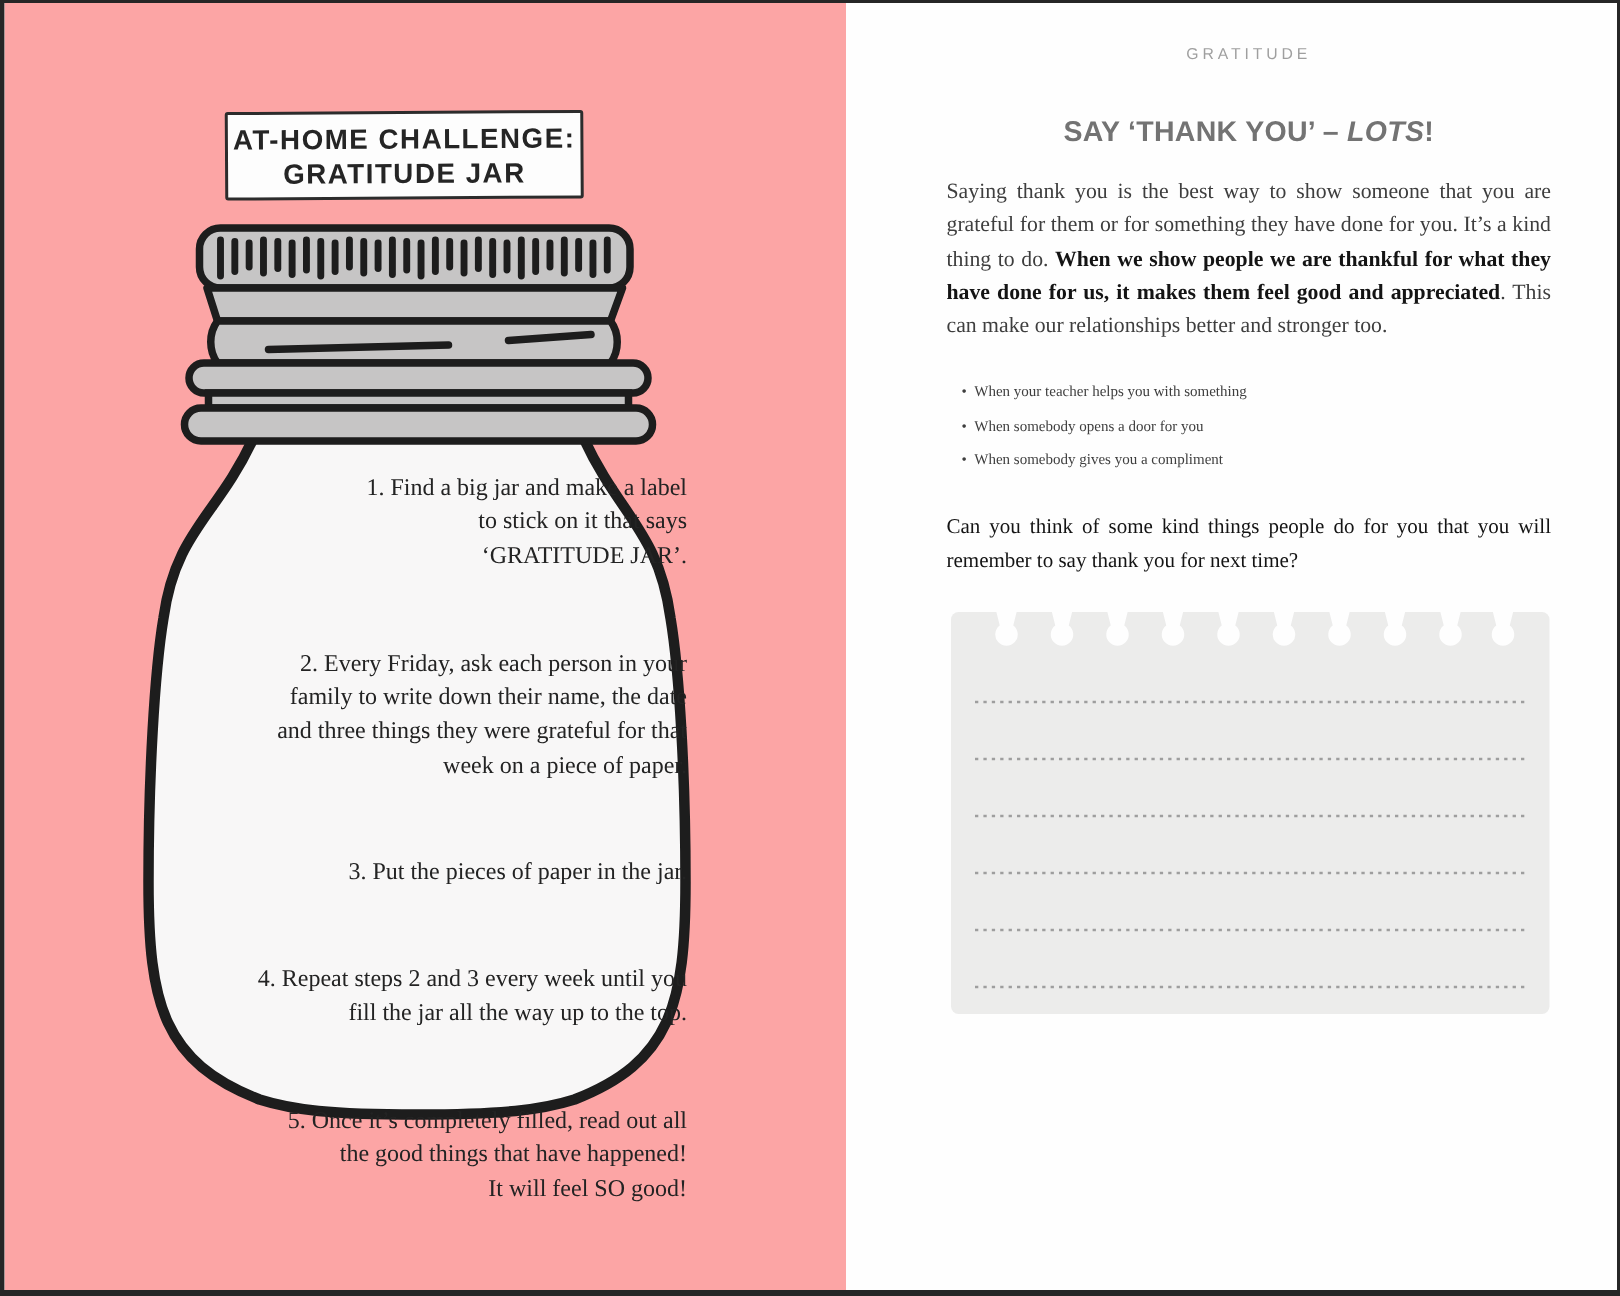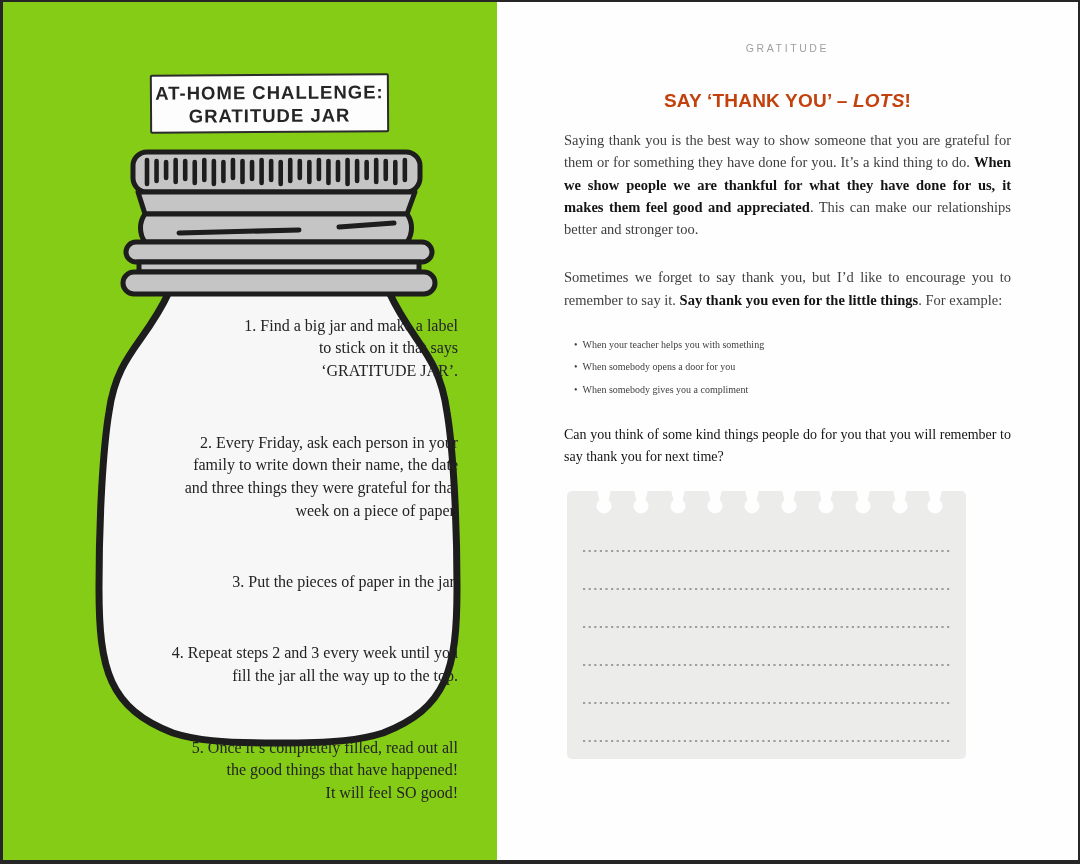--- a/index.html
+++ b/index.html
@@ -4,48 +4,48 @@
 <style>
   html,body{margin:0;padding:0;}
   body{
     width:1080px;height:864px;box-sizing:border-box;overflow:hidden;
     border-left:3px solid #262626;border-top:2px solid #262626;
     border-right:2px solid #262626;border-bottom:4px solid #262626;
     display:flex;background:#fefefe;
     font-family:"Liberation Serif",serif;
   }
   
-  .left-page{width:494px;height:100%;background:#84cc16;position:relative;flex:none;}
+  .left-page{width:561px;height:100%;background:#fca5a5;position:relative;flex:none;}
   .title-box{
     position:absolute;left:147px;top:72px;width:239px;height:59px;box-sizing:border-box;
     background:#fdfdfd;border:2.5px solid #2c2c2c;border-radius:2px;
     transform:rotate(-0.35deg);
     display:flex;flex-direction:column;justify-content:center;align-items:center;
   }
   .title-box .line{
     font-family:"Liberation Sans",sans-serif;font-weight:bold;font-size:18.5px;
     letter-spacing:1px;color:#252525;line-height:23px;white-space:nowrap;
   }
   .jar-wrap{position:absolute;left:80px;top:146px;width:390px;height:602px;}
   .jar-wrap svg{position:absolute;left:0;top:0;}
   .jar-steps{
     position:absolute;left:15px;top:144px;width:360px;text-align:right;
     font-size:16px;line-height:22.7px;color:#232323;white-space:pre-line;
   }
   .jar-steps p{margin:0 0 26px;}
   
   .right-page{flex:1;background:#fefefe;position:relative;box-sizing:border-box;padding:0 67px;}
   .running-header{
-    margin:0;padding-top:40px;text-align:center;
+    margin:0;padding-top:28px;text-align:center;
     font-family:"Liberation Sans",sans-serif;font-size:10.5px;letter-spacing:2.6px;
     color:#9f9f9f;font-weight:normal;
   }
   .article-title{
     margin:36px 0 0;text-align:center;font-family:"Liberation Sans",sans-serif;
-    font-weight:bold;font-size:19px;color:#c2410c;letter-spacing:0.2px;
+    font-weight:bold;font-size:19px;color:#737373;letter-spacing:0.2px;
   }
   .article-title .italic{font-style:italic;}
   .para{margin:26px 0 0;text-align:justify;font-size:14.5px;line-height:22.3px;color:#3e3e3e;}
   .para.first{margin-top:17px;}
   .para b{color:#141414;}
   .bullets{margin:23px 0 0;padding-left:10px;font-size:10px;line-height:22.3px;color:#3e3e3e;}
   .bullet-item .b{margin-right:5px;}
   .question{margin:23px 0 0;text-align:justify;font-size:14px;line-height:22.3px;
     font-weight:normal;color:#141414;}
   .notepad{margin:14px 0 0;width:403px;height:283px;position:relative;left:1px;}
@@ -134,21 +134,20 @@
 </div>
 
 <div class="right-page">
 
   <p class="running-header">GRATITUDE</p>
 
   <h1 class="article-title"><span>SAY ‘THANK YOU’ – </span><span class="italic">LOTS</span><span>!</span></h1>
 
   <p class="para first"><span>Saying thank you is the best way to show someone that you are grateful for them or for something they have done for you. It’s a kind thing to do. </span><b>When we show people we are thankful for what they have done for us, it makes them feel good and appreciated</b><span>. This can make our relationships better and stronger too.</span></p>
 
-  <p class="para"><span>Sometimes we forget to say thank you, but I’d like to encourage you to remember to say it. </span><b>Say thank you even for the little things</b><span>. For example:</span></p>
 
   <div class="bullets">
     <div class="bullet-item"><span class="b">•</span><span>When your teacher helps you with something</span></div>
     <div class="bullet-item"><span class="b">•</span><span>When somebody opens a door for you</span></div>
     <div class="bullet-item"><span class="b">•</span><span>When somebody gives you a compliment</span></div>
   </div>
 
   <p class="question">Can you think of some kind things people do for you that you will remember to say thank you for next time?</p>
 
   <div class="notepad">

